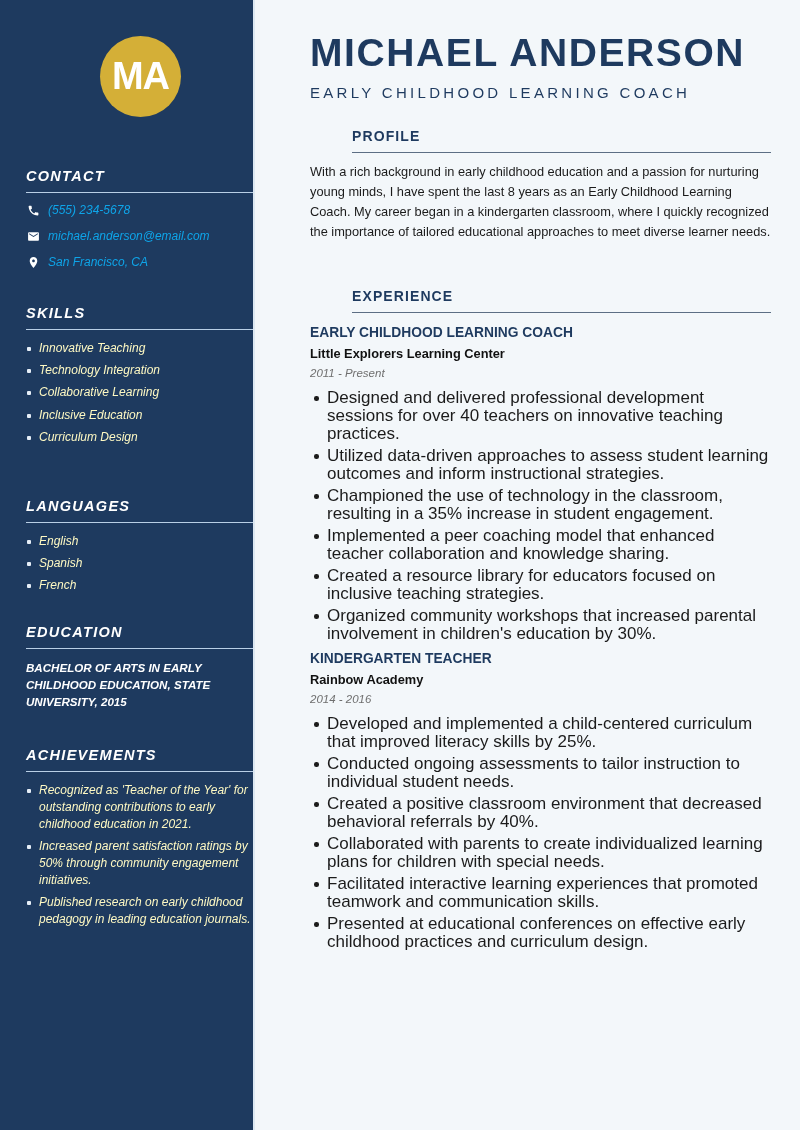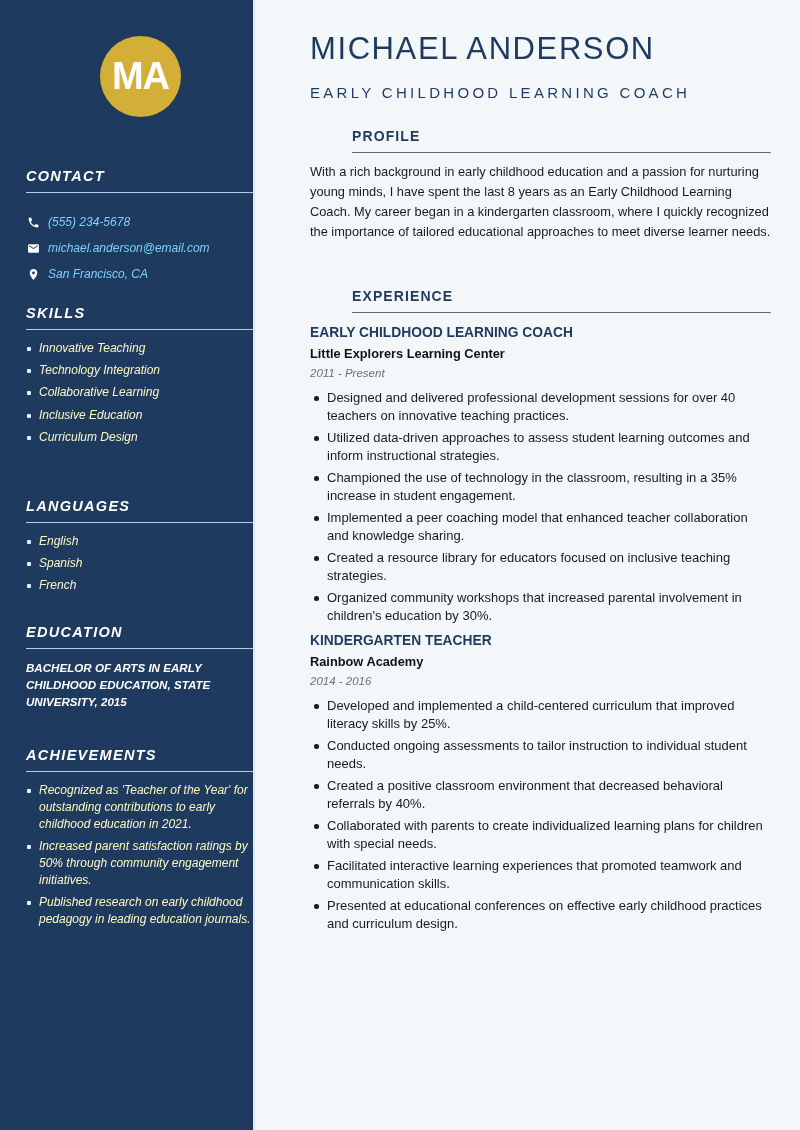--- a/index.html
+++ b/index.html
@@ -30,22 +30,22 @@
       letter-spacing: -1px;
     }
     .sb-section { position: absolute; left: 26px; width: 228px; font-style: italic; }
     .sb-heading {
       font-size: 14.5px; font-weight: 700; letter-spacing: 1.3px;
       color: #ffffff; padding-bottom: 8px;
       border-bottom: 1.5px solid #b9cfe6;
     }
     .contact-list { list-style: none; margin-top: 10px; }
     .contact-list li {
-      display: flex; align-items: flex-end;
-      font-size: 12px; color: #7dd3fc; height: 26px;
+      display: flex; align-items: flex-start;
+      font-size: 12px; color: #0ea5e9; height: 26px;
     }
     .contact-list .ico { width: 14px; height: 14px; margin-right: 8px; display: inline-flex; align-items: center; justify-content: center; }
     .contact-list svg { width: 13px; height: 13px; fill: #ffffff; }
     .bullet-list { list-style: none; margin-top: 10px; }
     .bullet-list li {
       position: relative; padding-left: 13px;
       font-size: 12px; color: #fef9c3; line-height: 17px; margin-bottom: 5.2px;
     }
     .bullet-list li::before {
       content: ""; position: absolute; left: 1px; top: 7px;
@@ -55,21 +55,21 @@
     .edu-text {
       margin-top: 10px; font-size: 11.6px; font-weight: 700;
       line-height: 17px; color: #ffffff;
     }
 
     .main {
       position: absolute; left: 310px; top: 0; width: 461px;
     }
     .name {
       position: absolute; top: 31px; left: 0;
-      font-size: 31px; font-weight: 400; letter-spacing: 1.6px;
+      font-size: 39px; font-weight: 700; letter-spacing: 1.6px;
       color: #1e3a5f; white-space: nowrap;
     }
     .title {
       position: absolute; top: 84px; left: 0;
       font-size: 15px; letter-spacing: 3.3px; color: #1e3a5f; white-space: nowrap;
     }
     .m-section { position: absolute; left: 0; width: 461px; }
     .m-heading {
       font-size: 14px; font-weight: 700; letter-spacing: 1.1px; color: #1e3a5f;
       padding-bottom: 8px; border-bottom: 1.5px solid #5c6e84; margin-left: 42px;
@@ -78,21 +78,21 @@
       margin-top: 9px; font-size: 12.8px; line-height: 20px; color: #1b1b1b;
     }
     .job-title {
       font-size: 13.8px; font-weight: 700; color: #1e3a5f; margin-top: 12px;
     }
     .company { font-size: 12.8px; font-weight: 700; color: #111111; margin-top: 6px; }
     .dates { font-size: 11.5px; font-style: italic; color: #6f6f6f; margin-top: 6px; }
     .job-list { list-style: none; margin-top: 10px; }
     .job-list li {
       position: relative; padding-left: 17px;
-      font-size: 13px; line-height: 18px; color: #1b1b1b; margin-bottom: 4px;
+      font-size: 17px; line-height: 18px; color: #1b1b1b; margin-bottom: 4px;
     }
     .job-list li::before {
       content: ""; position: absolute; left: 4px; top: 7px;
       width: 4.5px; height: 4.5px; border-radius: 50%; background: #1b1b1b;
     }
   </style>
 </head>
 <body>
 
 <aside class="sidebar">

